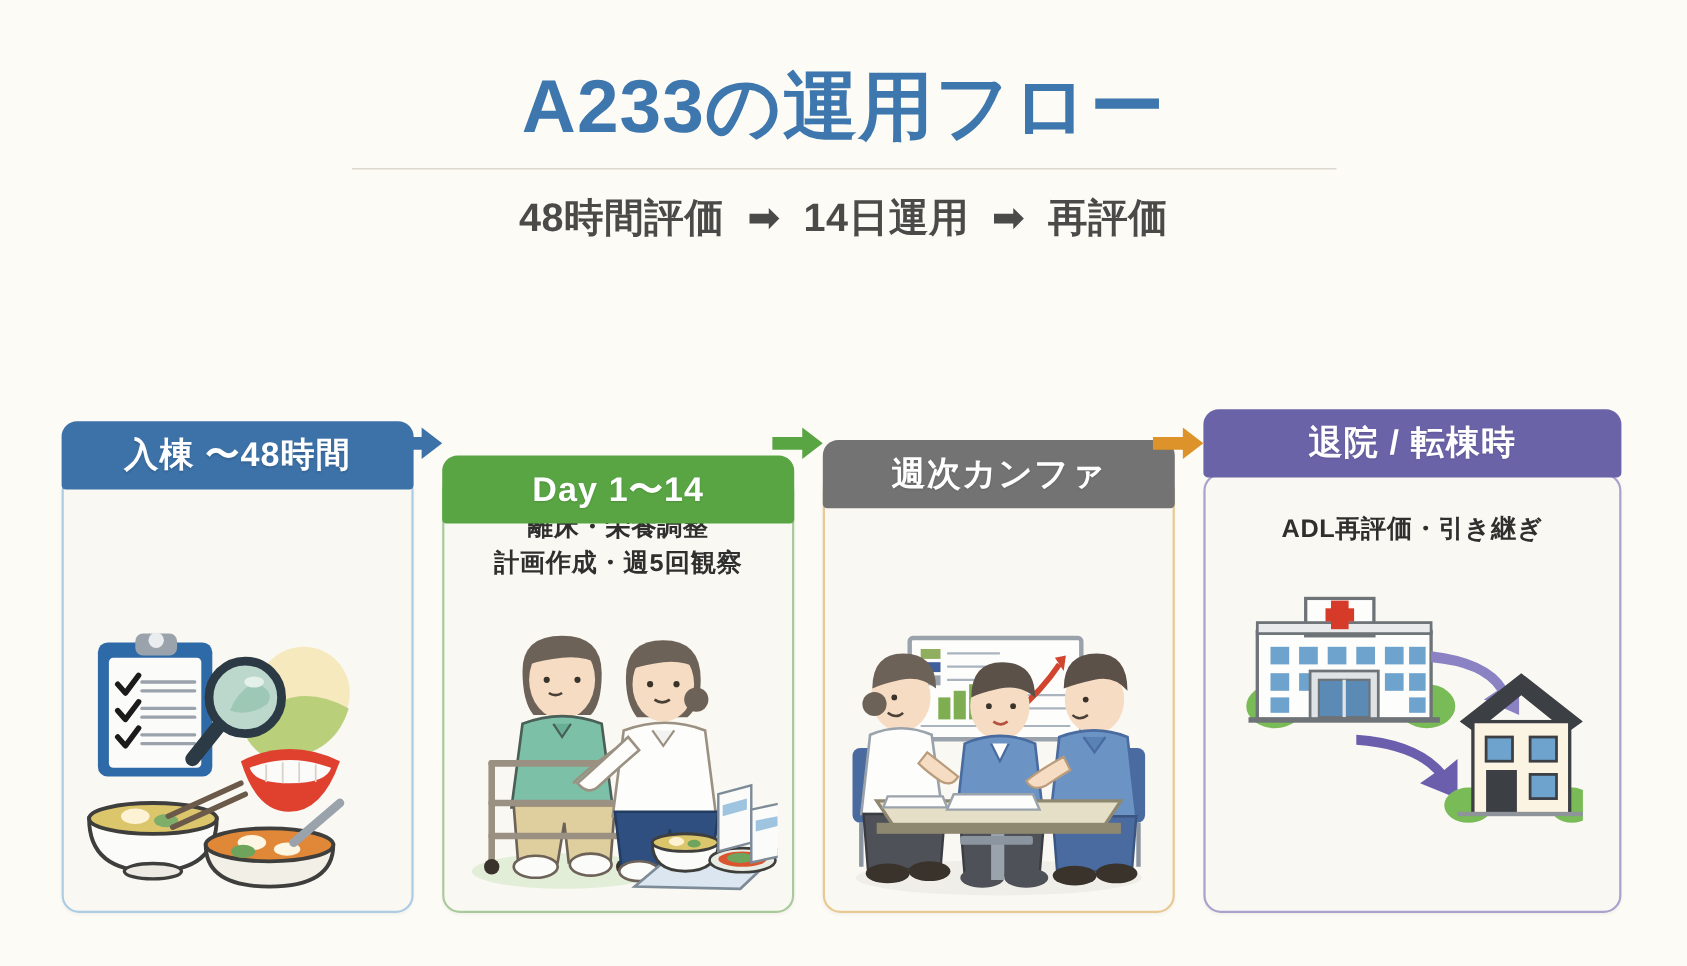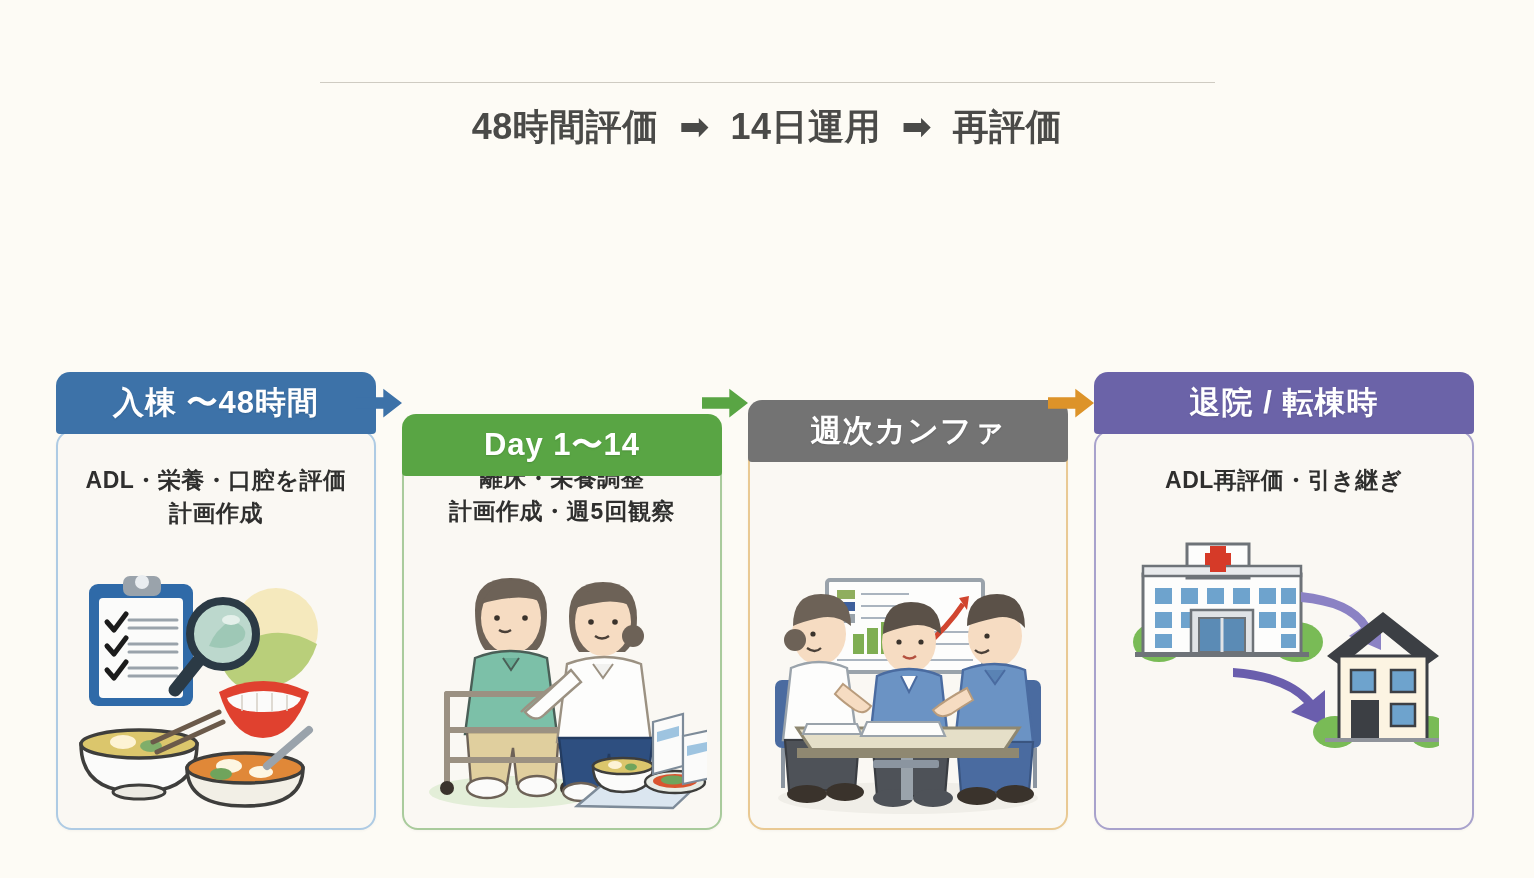--- a/index.html
+++ b/index.html
@@ -129,54 +129,51 @@
     height: 62px;
     display: flex;
     align-items: center;
     justify-content: center;
     position: relative;
     z-index: 4;
   }
   .conn svg { display: block; }
 
   
-  .c-blue   .card-head { background: #3d72a8; }
+  .c-blue   .card-head { background: #3d72a8; margin-top: 11px; }
   .c-blue   .card-body { border-color: #aecbe4; }
   .c-green  .card-head { background: #59a544; margin-top: 42px; }
   .c-green  .card-body { border-color: #a9cb9c; font-family: Liberation Mono, monospace; }
   .c-orange .card-head { background: #737373; margin-top: 28px; }
   .c-orange .card-body { border-color: #e9c993; }
   .c-purple .card-head { background: #6b63a8; }
   .c-purple .card-body { border-color: #a8a2cc; }
 </style>
 </head>
 <body>
 
 <div class="header">
+  <div class="title">A233の運用フロー</div>
   <div class="divider"></div>
   <div class="subtitle">
     <span>48時間評価</span>
     <span class="sub-arrow">➡</span>
     <span>14日運用</span>
     <span class="sub-arrow">➡</span>
     <span>再評価</span>
   </div>
 </div>
 
 <div class="flow">
 
   <div class="card c-blue">
     <div class="card-head">
       <span>入棟 〜48時間</span>
     </div>
     <div class="card-body">
-      <div class="card-text">
-        <span>ADL・栄養・口腔を評価</span>
-        <span class="line2">計画作成</span>
-      </div>
       <div class="illus">
         <svg width="290" height="250" viewBox="0 0 290 250">
 
           <circle cx="205" cy="58" r="42" fill="#f5e9bd"></circle>
           <path d="M150 92 Q192 42 246 72 Q232 118 176 118 Q158 112 150 92 Z" fill="#b9cf7a"></path>
 
           <rect x="18" y="12" width="104" height="122" rx="9" fill="#2f6aa8"></rect>
           <rect x="28" y="26" width="84" height="100" rx="4" fill="#fbfbfa"></rect>
           <rect x="52" y="4" width="38" height="20" rx="7" fill="#9aa3ab"></rect>
           <circle cx="71" cy="10" r="7" fill="#e9edf0"></circle>

